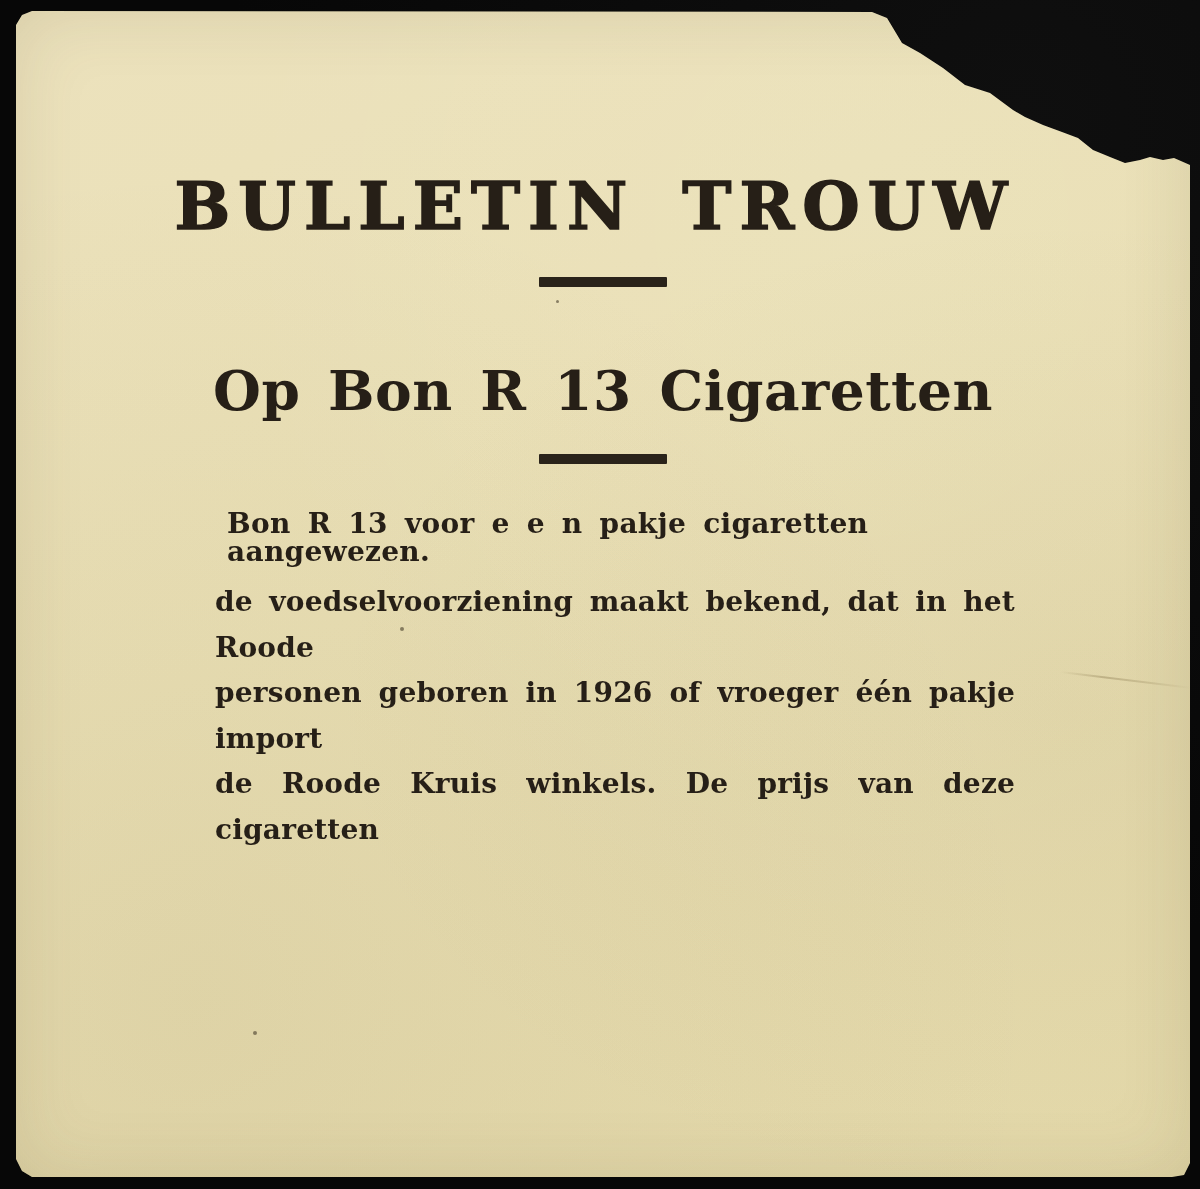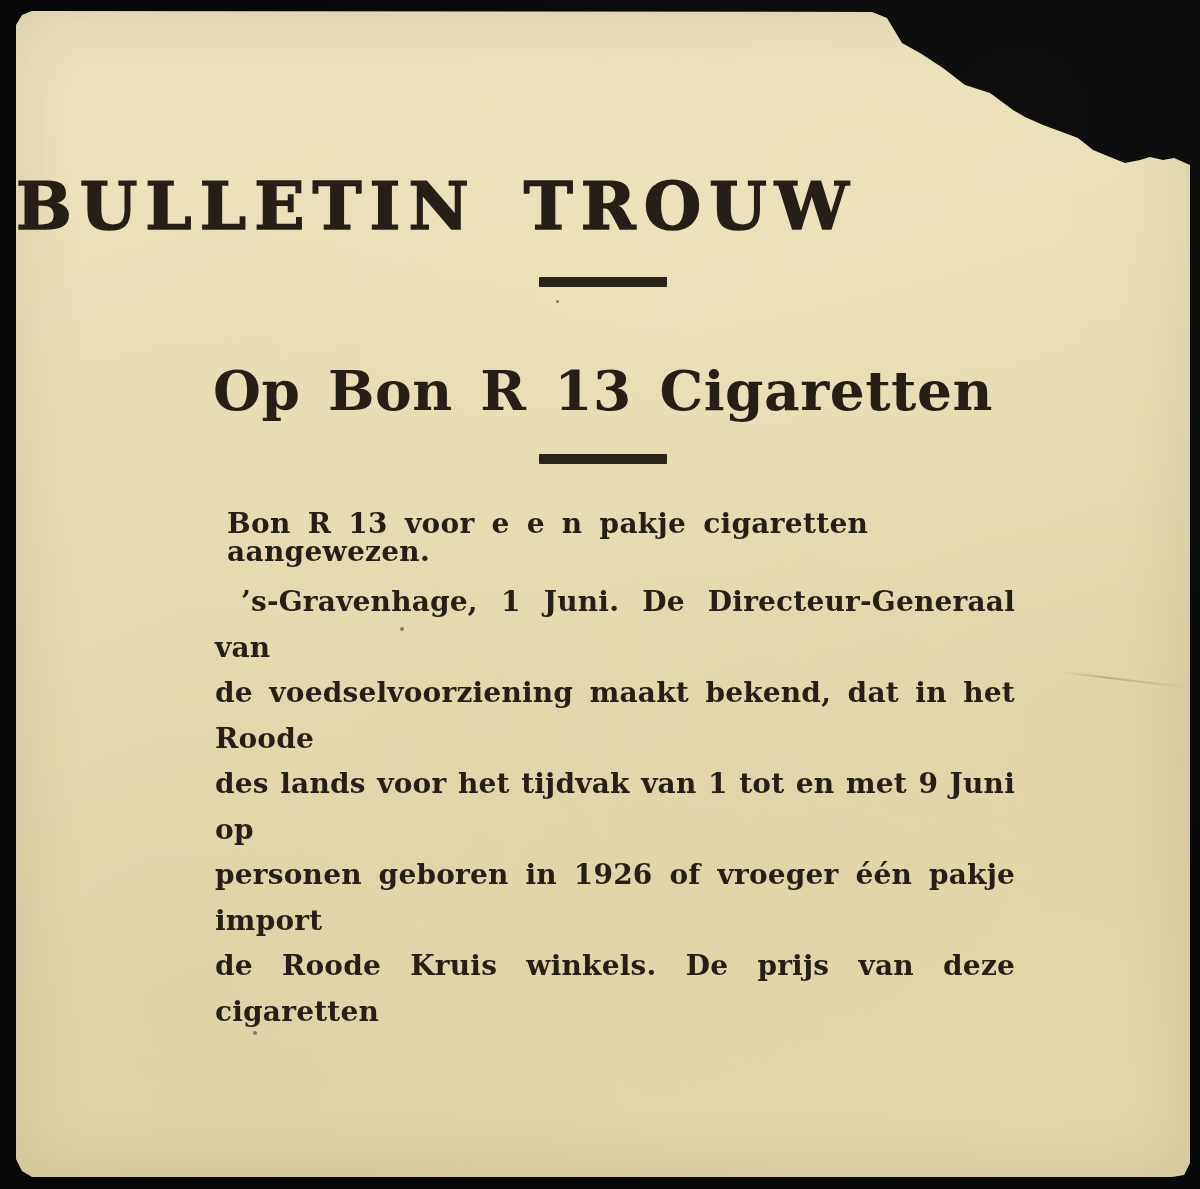--- a/index.html
+++ b/index.html
@@ -36,21 +36,21 @@
       856px 1px, 871px 7px, 886px 32px, 904px 42px, 927px 57px, 949px 74px,
       974px 82px, 997px 99px, 1009px 106px, 1027px 114px, 1046px 121px,
       1062px 127px, 1077px 139px, 1094px 146px, 1109px 152px, 1124px 149px,
       1134px 146px, 1147px 149px, 1158px 147px, 1174px 154px,
       1174px 1152px, 1168px 1164px, 1156px 1166px,
       16px 1166px, 6px 1160px, 0px 1148px
     );
   }
   .masthead {
     margin: 162px 16px 0 0;
-    text-align: left;
+    text-align: center;
     font-size: 66px;
     font-weight: bold;
     letter-spacing: 8px;
     word-spacing: 16px;
     line-height: 1;
     -webkit-text-stroke: 1.5px #261f17;
   }
   .rule {
     width: 128px;
     height: 10px;
@@ -125,23 +125,21 @@
 
     <h2 class="headline">Op Bon R 13 Cigaretten</h2>
 
     <div class="rule rule-mid"></div>
 
     <div class="text-column">
 
       <p class="lead">Bon R 13 voor e e n pakje cigaretten aangewezen.</p>
 
       <div class="article">
-        <div class="article-line first">’s-Gravenhage, 1 Juni.  De Directeur-Generaal van</div>
         <div class="article-line">de voedselvoorziening maakt bekend, dat in het Roode</div>
-        <div class="article-line">des lands voor het tijdvak van 1 tot en met 9 Juni op</div>
         <div class="article-line">personen geboren in 1926 of vroeger één pakje import</div>
         <div class="article-line">de Roode Kruis winkels. De prijs van deze cigaretten</div>
 
       </div>
 
     </div>
 
     <div class="speck s1"></div>
     <div class="speck s2"></div>
     <div class="speck s3"></div>

